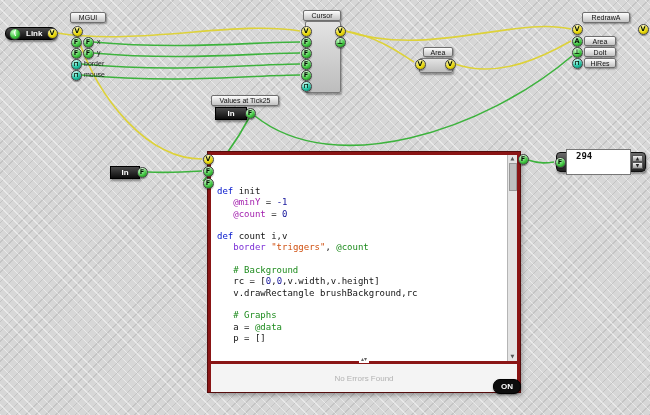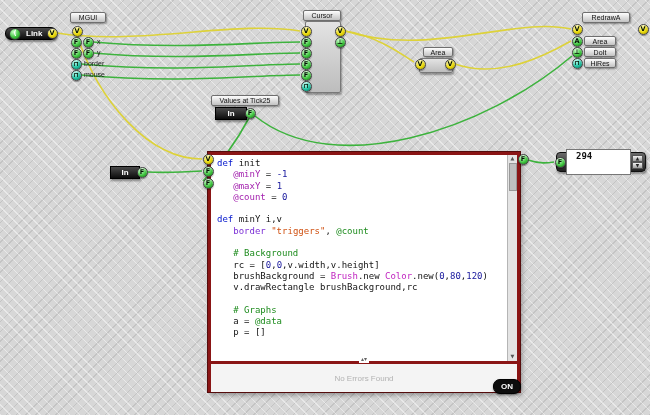--- a/index.html
+++ b/index.html
@@ -30,21 +30,21 @@
   .pb{background:radial-gradient(circle at 35% 30%,#b0fff0,#20bfa0 55%,#0a7a60);}
   #link-box{display:flex;align-items:center;padding-left:3px;border-radius:6px;}
   .paren-circle{width:10px;height:10px;border-radius:50%;border:1px solid #333;color:#fff;
     background:radial-gradient(circle at 35% 30%,#c8ffc8,#3fc43f 55%,#127712);
     font:bold 7px/9px "DejaVu Sans",sans-serif;text-align:center;flex:0 0 auto;}
   .link-label{margin-left:5px;}
   #ruby-node{position:absolute;left:208px;top:152px;width:312px;height:240px;background:#fff;
     border:3px solid #8a1515;box-shadow:0 0 0 1px #550c0c, 2px 3px 5px rgba(0,0,0,.35);
     box-sizing:border-box;z-index:2;}
   #code-area{position:relative;height:206px;overflow:hidden;}
-  #code-lines{padding:3px 0 0 6px;}
+  #code-lines{padding:3px 0 0 6px;margin-top:28px;}
   .code-line{white-space:pre;font:9px/11.3px "DejaVu Sans Mono",monospace;height:11.3px;}
   .cs-k{color:#0014cc;}.cs-v{color:#a31fae;}.cs-n{color:#16169c;}.cs-s{color:#d05010;}
   .cs-c{color:#1e8c1e;}.cs-t{color:#c024c0;}.cs-m{color:#7b2fd6;}.cs-g{color:#1e8c1e;}.cs-p{color:#141414;}
   #vscroll{position:absolute;top:0;right:0;bottom:0;width:9px;background:#e4e4e4;
     border-left:1px solid #b5b5b5;font:5px/7px "DejaVu Sans",sans-serif;color:#555;text-align:center;}
   .sarrow{display:block;height:7px;}
   .sdown{position:absolute;bottom:1px;left:0;right:0;}
   #sthumb{position:absolute;top:8px;left:1px;width:6px;height:26px;background:#bfbfbf;border:1px solid #999;}
   #err-area{height:28px;border-top:3px solid #8a1515;background:#f4f4f4;display:flex;
     align-items:center;justify-content:center;position:relative;}
@@ -110,29 +110,27 @@
   <div class="chip" style="left:211px;top:95px;width:68px;height:11px;line-height:10px;">Values at Tick25</div>
   <div class="blackbox" style="left:215px;top:107px;width:32px;height:13px;">In</div>
 
   <div class="blackbox" style="left:110px;top:166px;width:30px;height:13px;">In</div>
 
   <div id="ruby-node">
     <div id="code-area">
       <div id="code-lines">
           <div class="code-line"><span class="cs-k">def</span><span class="cs-p"> init</span></div>
           <div class="code-line"><span class="cs-v">   @minY</span><span class="cs-p"> = </span><span class="cs-n">-1</span></div>
-          <div class="code-line"><span class="cs-v">   @maxY</span><span class="cs-p"> = </span><span class="cs-n">1</span></div>
           <div class="code-line"><span class="cs-v">   @count</span><span class="cs-p"> = </span><span class="cs-n">0</span></div>
           <div class="code-line">&nbsp;</div>
-          <div class="code-line"><span class="cs-k">def</span><span class="cs-p"> minY i,v</span></div>
+          <div class="code-line"><span class="cs-k">def</span><span class="cs-p"> count i,v</span></div>
           <div class="code-line"><span class="cs-p">   </span><span class="cs-m">border </span><span class="cs-s">"triggers"</span><span class="cs-p">, </span><span class="cs-g">@count</span></div>
           <div class="code-line">&nbsp;</div>
           <div class="code-line"><span class="cs-c">   # Background</span></div>
           <div class="code-line"><span class="cs-p">   rc = [</span><span class="cs-n">0</span><span class="cs-p">,</span><span class="cs-n">0</span><span class="cs-p">,v.width,v.height]</span></div>
-          <div class="code-line"><span class="cs-p">   brushBackground = </span><span class="cs-t">Brush</span><span class="cs-p">.new </span><span class="cs-t">Color</span><span class="cs-p">.new(</span><span class="cs-n">0</span><span class="cs-p">,</span><span class="cs-n">80</span><span class="cs-p">,</span><span class="cs-n">120</span><span class="cs-p">)</span></div>
           <div class="code-line"><span class="cs-p">   v.drawRectangle brushBackground,rc</span></div>
           <div class="code-line">&nbsp;</div>
           <div class="code-line"><span class="cs-c">   # Graphs</span></div>
           <div class="code-line"><span class="cs-p">   a = </span><span class="cs-g">@data</span></div>
           <div class="code-line"><span class="cs-p">   p = []</span></div>
         </div>
       <div id="vscroll">
         <span class="sarrow">▲</span>
         <div id="sthumb"></div>
         <span class="sarrow sdown">▼</span>

